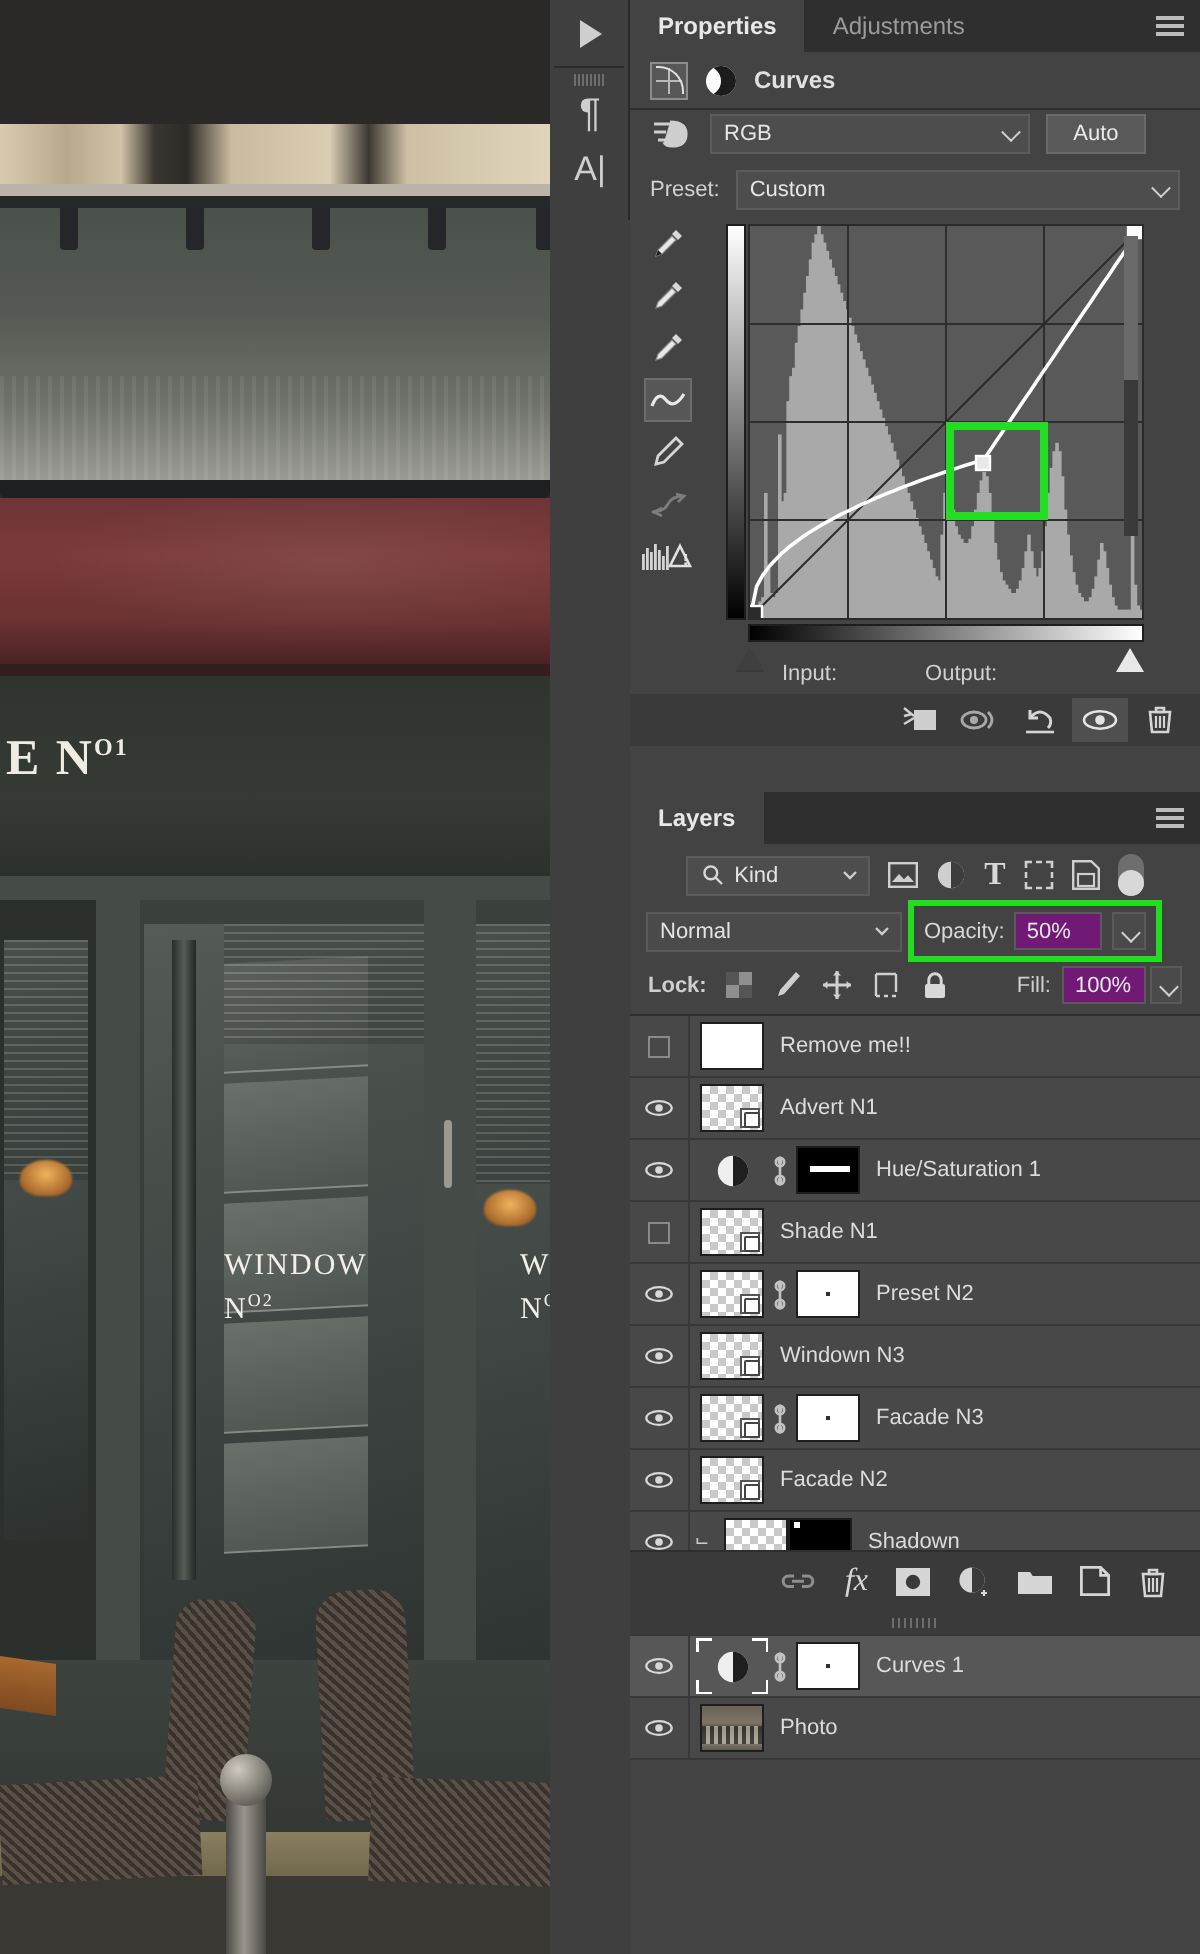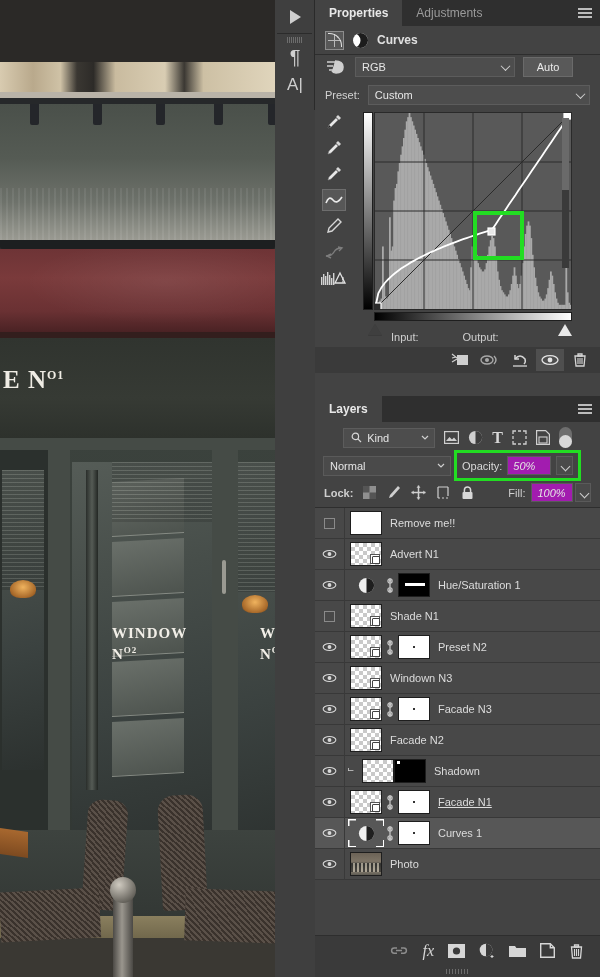--- a/index.html
+++ b/index.html
@@ -32,21 +32,21 @@
   
   .signtxt { position:absolute; left:3px; top:366px; color:#efece4; font-size:25px;
     font-weight:bold; letter-spacing:1px; font-family:"Liberation Serif", serif; }
   .signtxt sup { font-size:12px; vertical-align:super; }
   
   .winframe { position:absolute; background:#2b302d; }
   .glass { position:absolute; background:linear-gradient(165deg,#555c57 0%,#474e4a 30%,#3b4240 60%,#2c312f 100%); }
   .blinds { position:absolute; background:repeating-linear-gradient(180deg, rgba(210,210,200,.13) 0 1px, rgba(0,0,0,.14) 1px 4px); }
   .lamp { position:absolute; width:26px; height:18px; border-radius:50% 50% 40% 40%;
     background:radial-gradient(ellipse at 50% 40%, #f0b35e, #a8692a 70%, #5a3a1c); filter:blur(.4px);}
-  .wtxt { position:absolute; color:#f2efe8; font-weight:bold; font-family:"Liberation Serif", serif; letter-spacing:1px;}
+  .wtxt { position:absolute; color:#f2efe8; font-weight:normal; font-family:"Liberation Serif", serif; letter-spacing:1px;}
   .pipe { position:absolute; width:12px; background:linear-gradient(90deg,#2a2e2b,#555b55,#232724); }
   .panelbox{ position:absolute; background:linear-gradient(170deg,#6a706a,#4d534e); border-bottom:1px solid #868b84;}
   .mull { position:absolute; background:#454b46; }
   .chair { position:absolute; background:
       repeating-linear-gradient(45deg,#5a5048 0 2px,#3a322c 2px 4px); }
   .bollard{position:absolute; background:linear-gradient(90deg,#4c4a46,#9a968e 45%,#4a4844);}
   .bollard-top{position:absolute;border-radius:50%;
       background:radial-gradient(circle at 35% 30%,#cfcac0,#6a6760 70%,#3a3834);}
   .kerb{position:absolute;background:linear-gradient(180deg,#8a7f5e,#6d6449);}
 
@@ -120,36 +120,36 @@
   .inout { position:absolute; left:48px; top:222px; width:210px; display:flex; gap:44px;
     font-size:11px; color:#d0d0d0; padding-left:28px; }
 
   
   .adjfoot { height:26px; background:#3a3a3a; display:flex; align-items:center;
     justify-content:flex-end; gap:2px; padding-right:6px; }
   .fbtn { width:28px; height:22px; display:flex; align-items:center; justify-content:center; }
   .fbtn.on { background:#4f4f4f; }
 
   
-  .layerwrap { position:absolute; left:0; top:396px; width:285px; height:581px; background:#434343; }
+  .layerwrap { position:absolute; left:0; top:396px; width:285px; height:421px; background:#434343; }
   .filterrow { display:flex; align-items:center; gap:9px; padding:5px 9px 4px;justify-content:center; }
   .kindsel { width:92px; height:20px; background:#4d4d4d; border:1px solid #5c5c5c;
     display:flex; align-items:center; gap:5px; padding-left:7px; font-size:11px; color:#e4e4e4; position:relative;}
   .fico { color:#cfcfcf; display:flex; align-items:center; justify-content:center; }
   .togg { width:13px; height:21px; border-radius:7px; background:#6e6e6e; position:relative; }
   .togg::after{content:"";position:absolute;left:0;bottom:0;width:13px;height:13px;border-radius:50%;background:#d8d8d8;}
 
   .blendrow { display:flex; align-items:center; padding:1px 8px 3px; gap:6px; }
   .blendsel { width:128px; height:20px; background:#4a4a4a; border:1px solid #5a5a5a;
     position:relative; display:flex; align-items:center; padding-left:6px; font-size:11px; color:#e4e4e4; }
   .opwrap { position:relative; display:flex; align-items:center; gap:5px;
     padding:3px 5px; }
   .opwrap.hl { outline:3px solid #22dd22; }
-  .numbox { width:44px; height:19px; background:#a21caf; border:1px solid #5a5a5a;
-    font-size:11px; color:#e4e4e4; display:flex; align-items:center; padding-left:5px;font-style:italic; }
+  .numbox { width:44px; height:19px; background:#701a75; border:1px solid #5a5a5a;
+    font-size:11px; color:#e4e4e4; display:flex; align-items:center; padding-left:5px; }
   .spin { width:17px; height:19px; background:#4a4a4a; border:1px solid #5a5a5a; position:relative;}
   .spin::after{content:"";position:absolute;left:5px;top:6px;width:6px;height:6px;
     border-right:1.4px solid #cfcfcf;border-bottom:1.4px solid #cfcfcf;transform:rotate(45deg);}
 
   .lockrow { display:flex; align-items:center; gap:10px; padding:2px 9px 5px; }
   .lockrow .cap { font-size:11px; color:#cfcfcf;font-weight:bold; }
 
   
   .llist { border-top:1px solid #2e2e2e; }
   .lrow { height:31px; display:flex; align-items:center; border-bottom:1px solid #383838;

